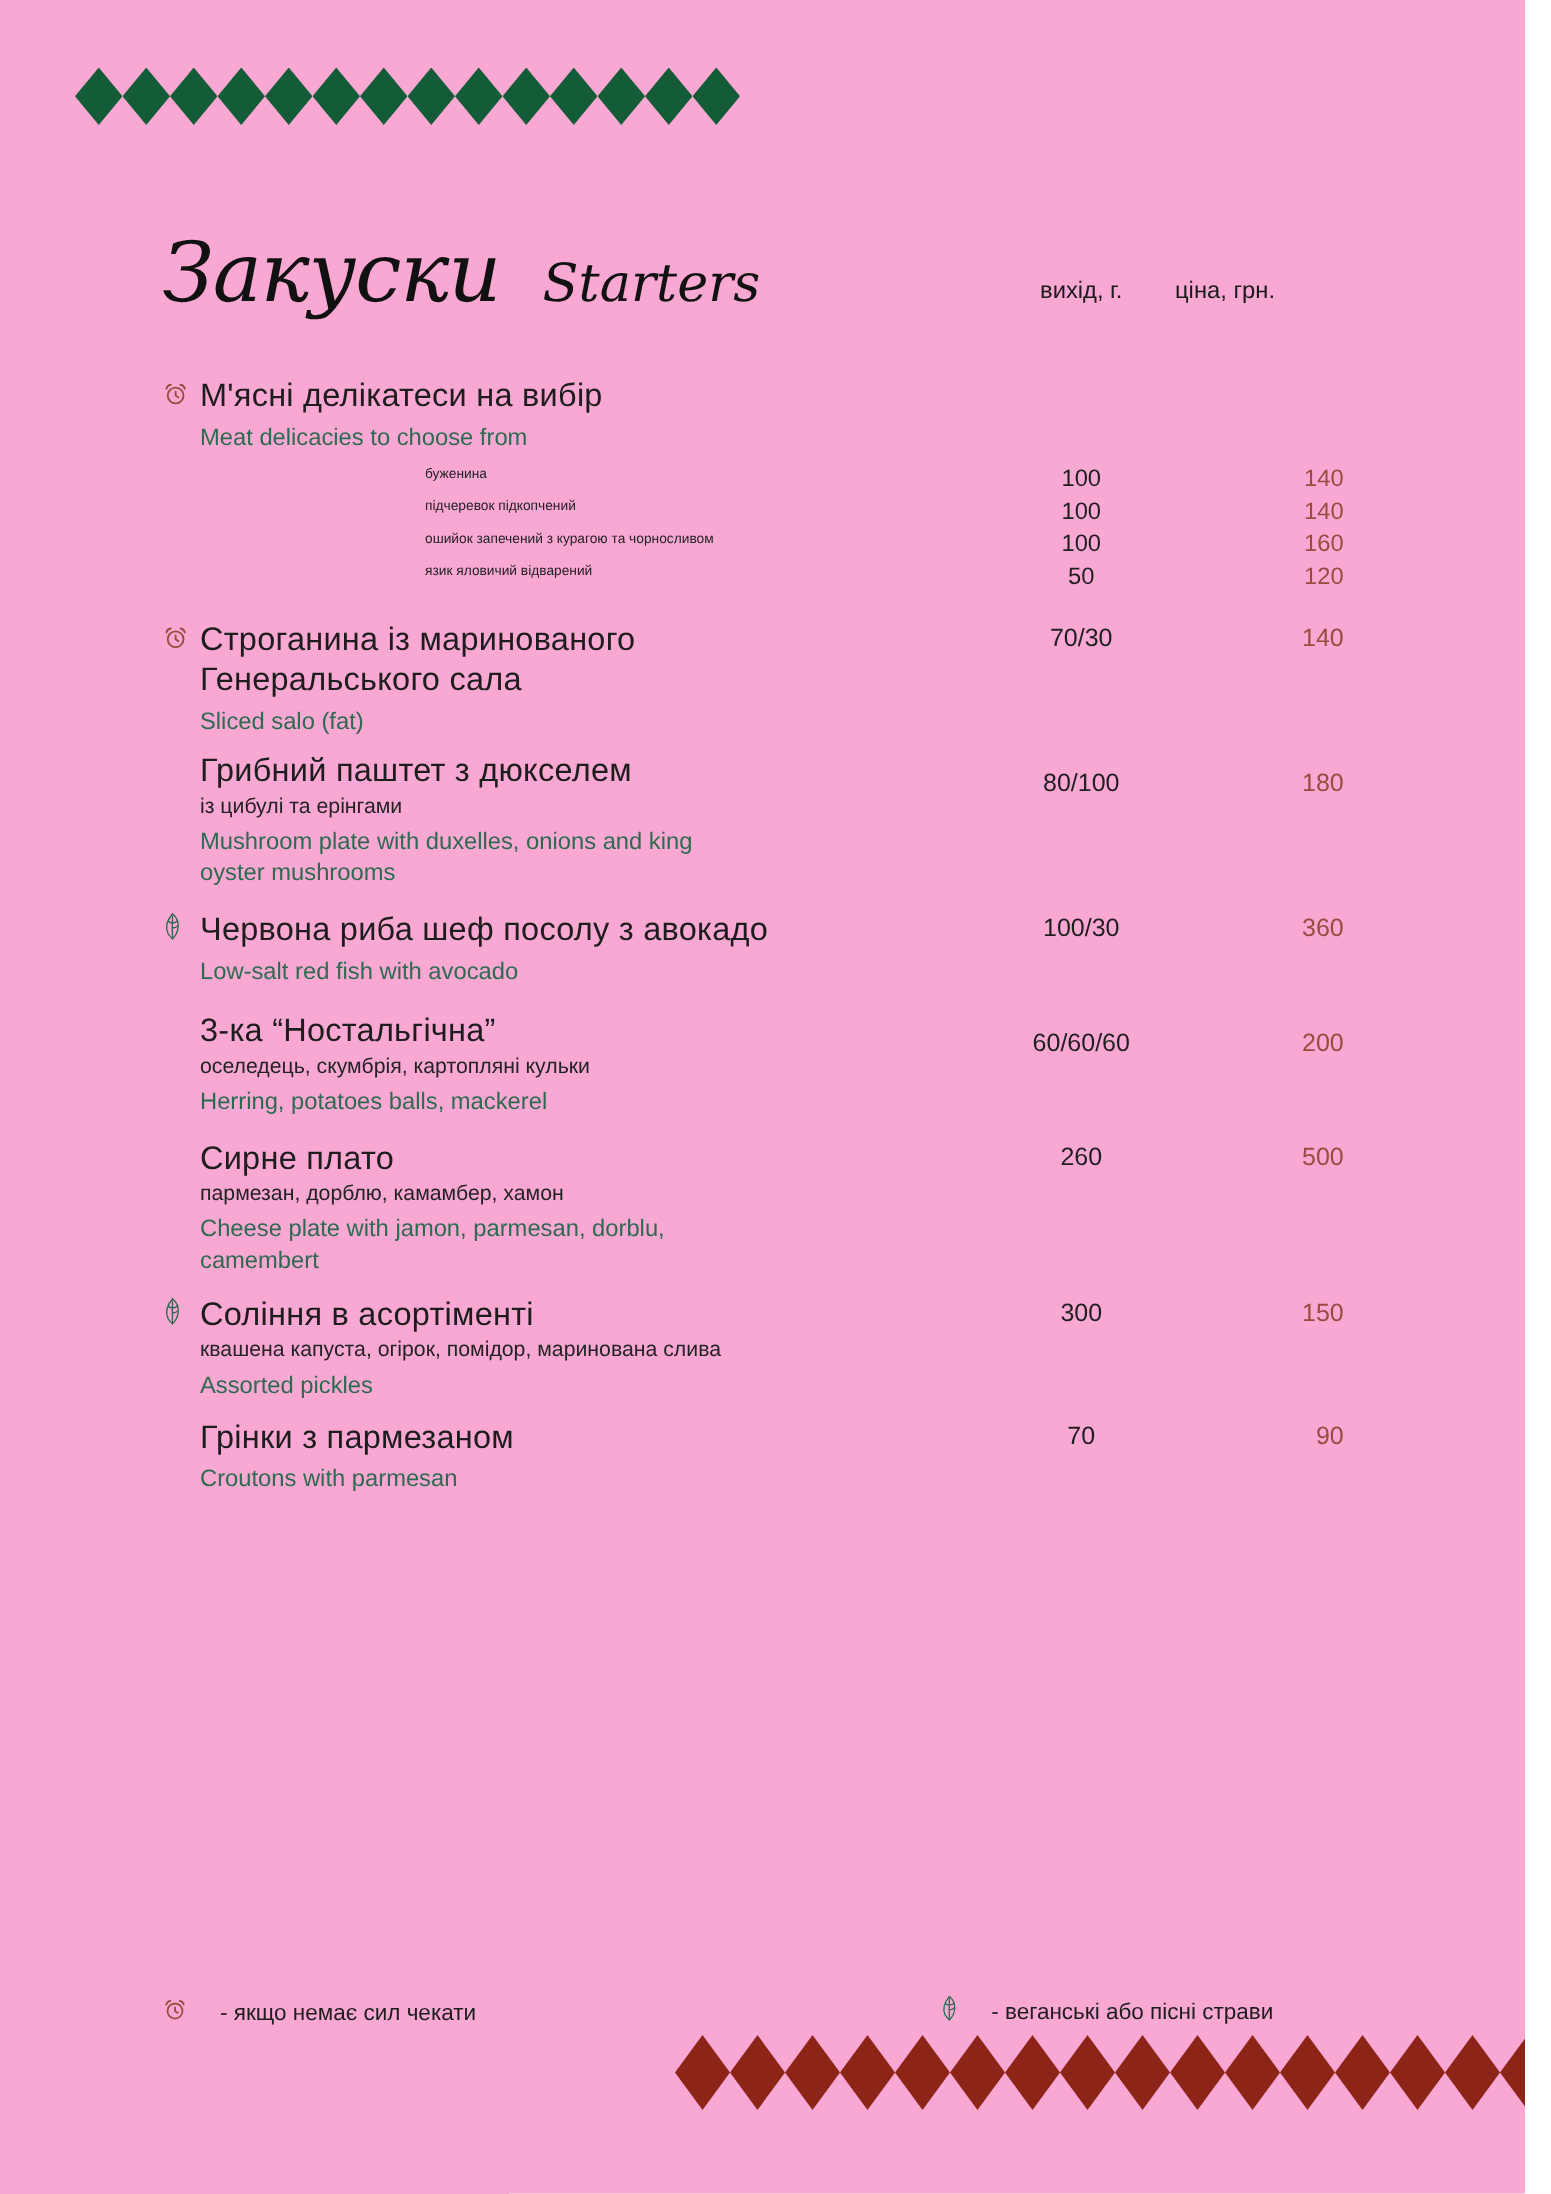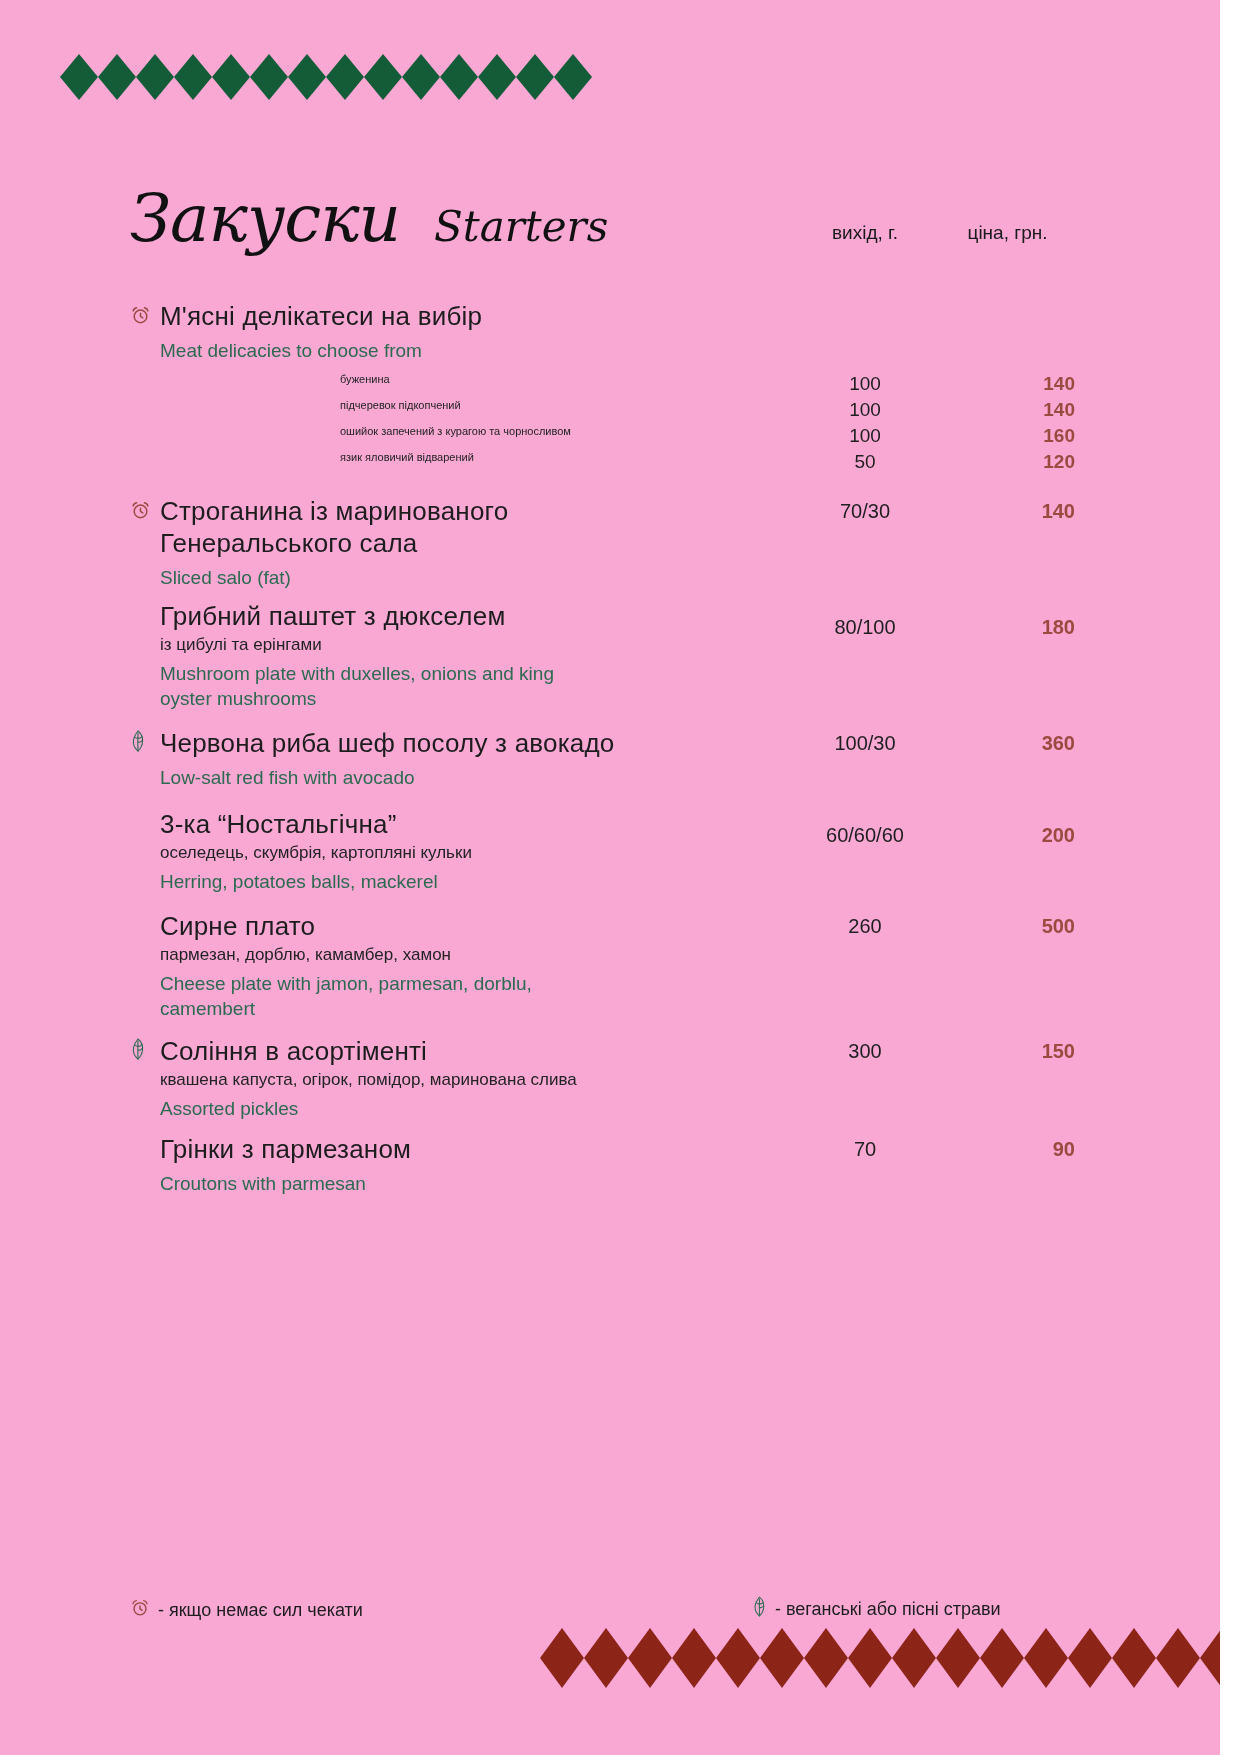--- a/index.html
+++ b/index.html
@@ -17,51 +17,51 @@
   
   .header{position:absolute;left:130px;top:186px;width:945px;display:grid;
           grid-template-columns:660px 150px 135px;align-items:end;}
   .title-wrap{display:flex;align-items:baseline;}
   .title-uk{font-family:"DejaVu Serif",serif;font-style:italic;font-size:66px;line-height:1;
             color:#111;letter-spacing:-1px;}
   .title-en{font-family:"DejaVu Serif",serif;font-style:italic;font-size:42px;line-height:1;
             color:#111;margin-left:34px;text-align:right;}
   .col-head{font-size:19px;color:#1a1a1a;padding-bottom:8px;}
   .col-head.portion{text-align:center;}
-  .col-head.price{text-align:center;}
+  .col-head.price{text-align:left;}
 
   
   .menu{position:absolute;left:130px;top:300px;width:945px;}
   .row{display:grid;grid-template-columns:660px 150px 135px;}
   .cell-main{position:relative;padding-left:30px;}
   .sec-icon{position:absolute;left:0;top:5px;}
   .leaf-pos{top:3px;}
   .dish-title{font-size:26px;line-height:32px;color:#1d1d1d;letter-spacing:0.2px;}
   .dish-desc{font-size:17px;line-height:21px;color:#232323;margin-top:2px;}
   .dish-en{font-size:19px;line-height:25px;color:#2d6a4f;margin-top:6px;}
   .cell-portion{font-size:20px;color:#1f1f1f;text-align:center;padding-top:5px;}
-  .cell-price{font-size:20px;font-weight:700;color:#9b4a3f;text-align:right;padding-top:5px;}
+  .cell-price{font-size:20px;font-weight:400;color:#9b4a3f;text-align:right;padding-top:5px;}
   .row.mid .cell-portion,.row.mid .cell-price{padding-top:16px;}
 
   .sub-items{margin-top:10px;}
   .sub-items .row{height:26px;}
   .sub-items .cell-main{padding-left:210px;font-size:11px;color:#232323;}
   .sub-items .cell-portion{font-size:19px;padding-top:0;}
   .sub-items .cell-price{font-size:19px;padding-top:0;}
 
   .mb-sec1{margin-bottom:18px;}
   .mb-sec2{margin-bottom:10px;}
   .mb-sec3{margin-bottom:16px;}
   .mb-sec4{margin-bottom:18px;}
   .mb-sec5{margin-bottom:16px;}
   .mb-sec6{margin-bottom:14px;}
   .mb-sec7{margin-bottom:12px;}
 
   
-  .legend{position:absolute;display:flex;align-items:center;gap:8px;font-size:18px;color:#1d1d1d;}
+  .legend{position:absolute;display:flex;align-items:center;gap:26px;font-size:18px;color:#1d1d1d;}
   .legend-clock{left:130px;top:1598px;}
   .legend-leaf{left:752px;top:1596px;}
 </style>
 </head>
 <body>
 
 <div class="page">
 
   <div class="band band-top">
       <div class="diamond"></div>

